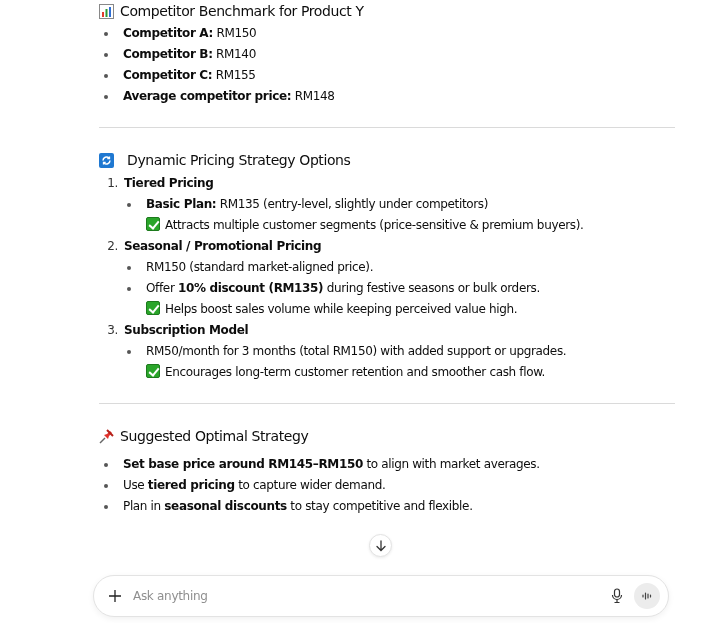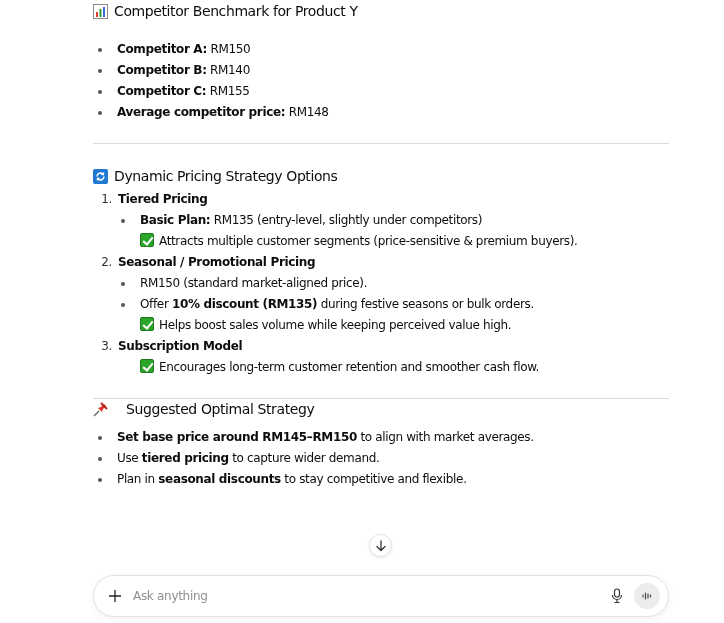--- a/index.html
+++ b/index.html
@@ -4,21 +4,21 @@
   <style>
     * { box-sizing: border-box; margin: 0; padding: 0; }
     html, body {
       width: 724px; height: 623px; overflow: hidden;
       background: #ffffff;
       font-family: "DejaVu Sans", "Liberation Sans", sans-serif;
       color: #0d0d0d;
     }
     .page { position: relative; width: 724px; height: 623px; }
     .content {
-      position: absolute; left: 93px; top: 0; width: 576px;
+      position: absolute; left: 99px; top: 0; width: 576px;
       font-size: 12px; letter-spacing: -0.35px;
     }
     .heading {
       display: flex; align-items: center;
       font-size: 14px; font-weight: 500; letter-spacing: -0.4px;
       height: 20px;
     }
     .heading .emoji {
       width: 15px; height: 15px; margin-right: 6px; display: inline-flex;
       align-items: center; justify-content: center; flex-shrink: 0;
@@ -85,30 +85,30 @@
       <span class="emoji">
         <svg width="15" height="15" viewBox="0 0 15 15">
             <rect x="0.5" y="0.5" width="14" height="14" fill="#fff" stroke="#888"></rect>
             <rect x="3" y="8" width="2" height="5" fill="#e23b2e"></rect>
             <rect x="6.5" y="5" width="2" height="8" fill="#2d9a35"></rect>
             <rect x="10" y="3" width="2" height="10" fill="#2f6ed3"></rect>
           </svg>
       </span>
       <span>Competitor Benchmark for Product Y</span>
     </div>
-    <ul class="bullets" style="margin-top:18px;">
+    <ul class="bullets" style="margin-top:2px;">
       <li><b>Competitor A:</b><span> RM150</span></li>
       <li><b>Competitor B:</b><span> RM140</span></li>
       <li><b>Competitor C:</b><span> RM155</span></li>
       <li><b>Average competitor price:</b><span> RM148</span></li>
     </ul>
 
     <div class="divider" style="margin-top:20px;"></div>
 
-    <div class="heading" style="margin-top:22px;">
+    <div class="heading" style="margin-top:22px;gap:7px;">
       <span class="emoji">
         <svg width="15" height="15" viewBox="0 0 15 15">
             <rect x="0" y="0" width="15" height="15" rx="2" fill="#1f78d1"></rect>
             <path d="M4 7.5a3.5 3.5 0 0 1 6-2.4" stroke="#fff" stroke-width="1.5" fill="none"></path>
             <path d="M11 7.5a3.5 3.5 0 0 1 -6 2.4" stroke="#fff" stroke-width="1.5" fill="none"></path>
             <path d="M10.5 3.5v2.2h-2.2" stroke="#fff" stroke-width="1.3" fill="none"></path>
             <path d="M4.5 11.5v-2.2h2.2" stroke="#fff" stroke-width="1.3" fill="none"></path>
           </svg>
       </span>
       <span>Dynamic Pricing Strategy Options</span>
@@ -133,27 +133,28 @@
         <li><span>RM150 (standard market-aligned price).</span></li>
         <li><span>Offer </span><b>10% discount (RM135)</b><span> during festive seasons or bulk orders.</span></li>
         <li class="check-line"><span class="check"></span><span>Helps boost sales volume while keeping perceived value high.</span></li>
       </ul>
 
       <div class="num-item">
         <span class="num">3.</span>
         <span class="num-label">Subscription Model</span>
       </div>
       <ul class="bullets sub">
+        <li><span>RM50/month for 3 months (total RM150) with added support or upgrades.</span></li>
         <li class="check-line"><span class="check"></span><span>Encourages long-term customer retention and smoother cash flow.</span></li>
       </ul>
     </div>
 
     <div class="divider" style="margin-top:20px;"></div>
 
-    <div class="heading" style="gap:12px;">
+    <div class="heading" style="margin-top:22px;">
       <span class="emoji">
         <svg width="15" height="15" viewBox="0 0 15 15">
             <path d="M1 14l5-5" stroke="#666" stroke-width="1.4"></path>
             <path d="M5 6l4 4 1-3 3-3-2-2-3 3z" fill="#e0332c"></path>
             <path d="M8 1l6 6" stroke="#b5211b" stroke-width="2"></path>
           </svg>
       </span>
       <span>Suggested Optimal Strategy</span>
     </div>
     <ul class="bullets" style="margin-top:8px;">

